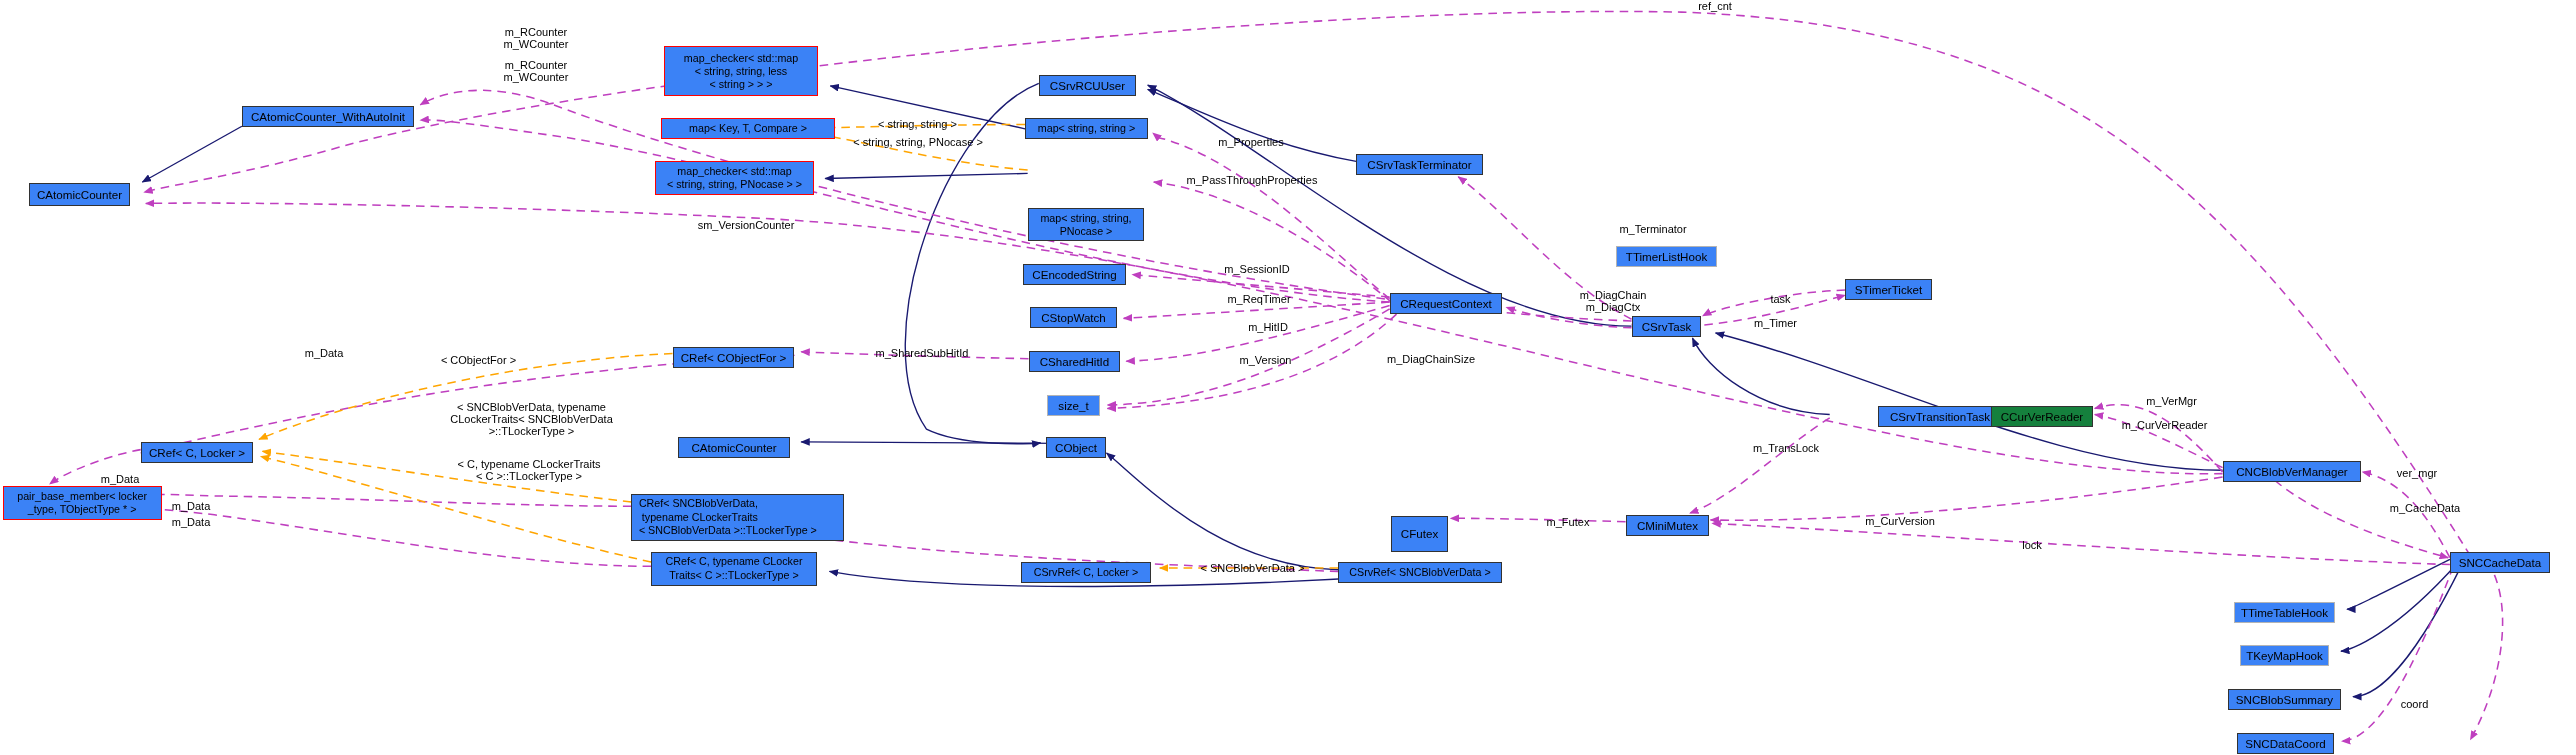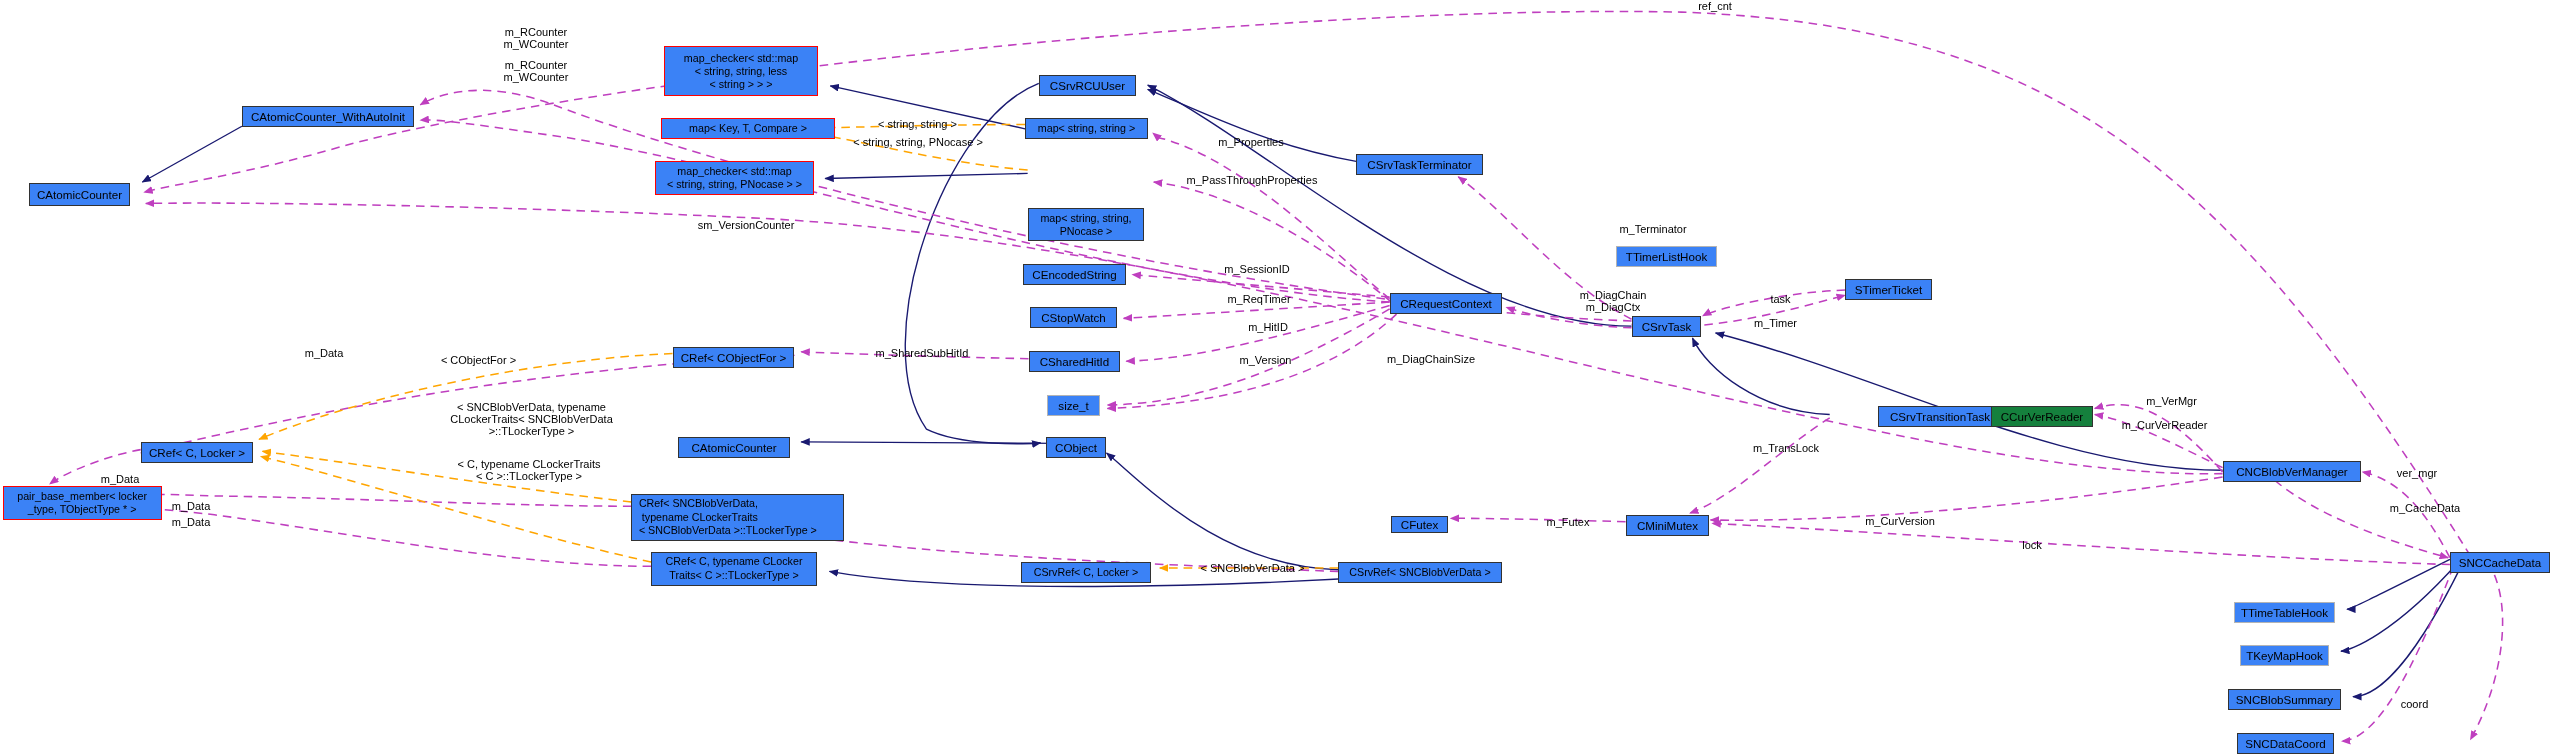--- a/index.html
+++ b/index.html
@@ -151,21 +151,21 @@
   <div class="node dark" style="left:141px;top:442px;width:112px;height:21.4px;">CRef&lt; C, Locker &gt;</div>
   <div class="node red" style="left:2.6px;top:486px;width:159px;height:34px;font-size:10.7px;line-height:13px;">pair_base_member&lt; locker
 _type, TObjectType * &gt;</div>
   <div class="node dark" style="left:631px;top:494px;width:213px;height:47px;font-size:10.7px;line-height:13.7px;justify-content:flex-start;padding-left:6.9px;text-align:left;">CRef&lt; SNCBlobVerData,
  typename CLockerTraits
 &lt; SNCBlobVerData &gt;::TLockerType &gt;</div>
   <div class="node dark" style="left:651px;top:552px;width:166px;height:34px;font-size:10.7px;line-height:13.7px;">CRef&lt; C, typename CLocker
 Traits&lt; C &gt;::TLockerType &gt;</div>
   <div class="node dark" style="left:1021px;top:562px;width:130px;height:21.4px;font-size:10.7px;">CSrvRef&lt; C, Locker &gt;</div>
   <div class="node dark" style="left:1338px;top:562px;width:164px;height:21.4px;font-size:10.7px;">CSrvRef&lt; SNCBlobVerData &gt;</div>
-  <div class="node dark" style="left:1391px;top:516px;width:57px;height:17px;">CFutex</div>
+  <div class="node dark" style="left:1391px;top:516px;width:57px;height:36px;">CFutex</div>
   <div class="node dark" style="left:1626px;top:515px;width:83px;height:21.4px;">CMiniMutex</div>
   <div class="node dark" style="left:1878px;top:406px;width:124px;height:21px;">CSrvTransitionTask</div>
   <div class="node filled" style="left:1991px;top:406px;width:102px;height:21.4px;">CCurVerReader</div>
   <div class="node dark" style="left:2223px;top:461px;width:138px;height:21.4px;">CNCBlobVerManager</div>
   <div class="node dark" style="left:2450px;top:552px;width:100px;height:21.4px;">SNCCacheData</div>
   <div class="node grey" style="left:2234px;top:602px;width:101px;height:21.4px;">TTimeTableHook</div>
   <div class="node grey" style="left:2240px;top:645px;width:89px;height:21.4px;">TKeyMapHook</div>
   <div class="node dark" style="left:2228px;top:689px;width:113px;height:21.4px;">SNCBlobSummary</div>
   <div class="node dark" style="left:2237px;top:733px;width:97px;height:21.4px;">SNCDataCoord</div>
 

